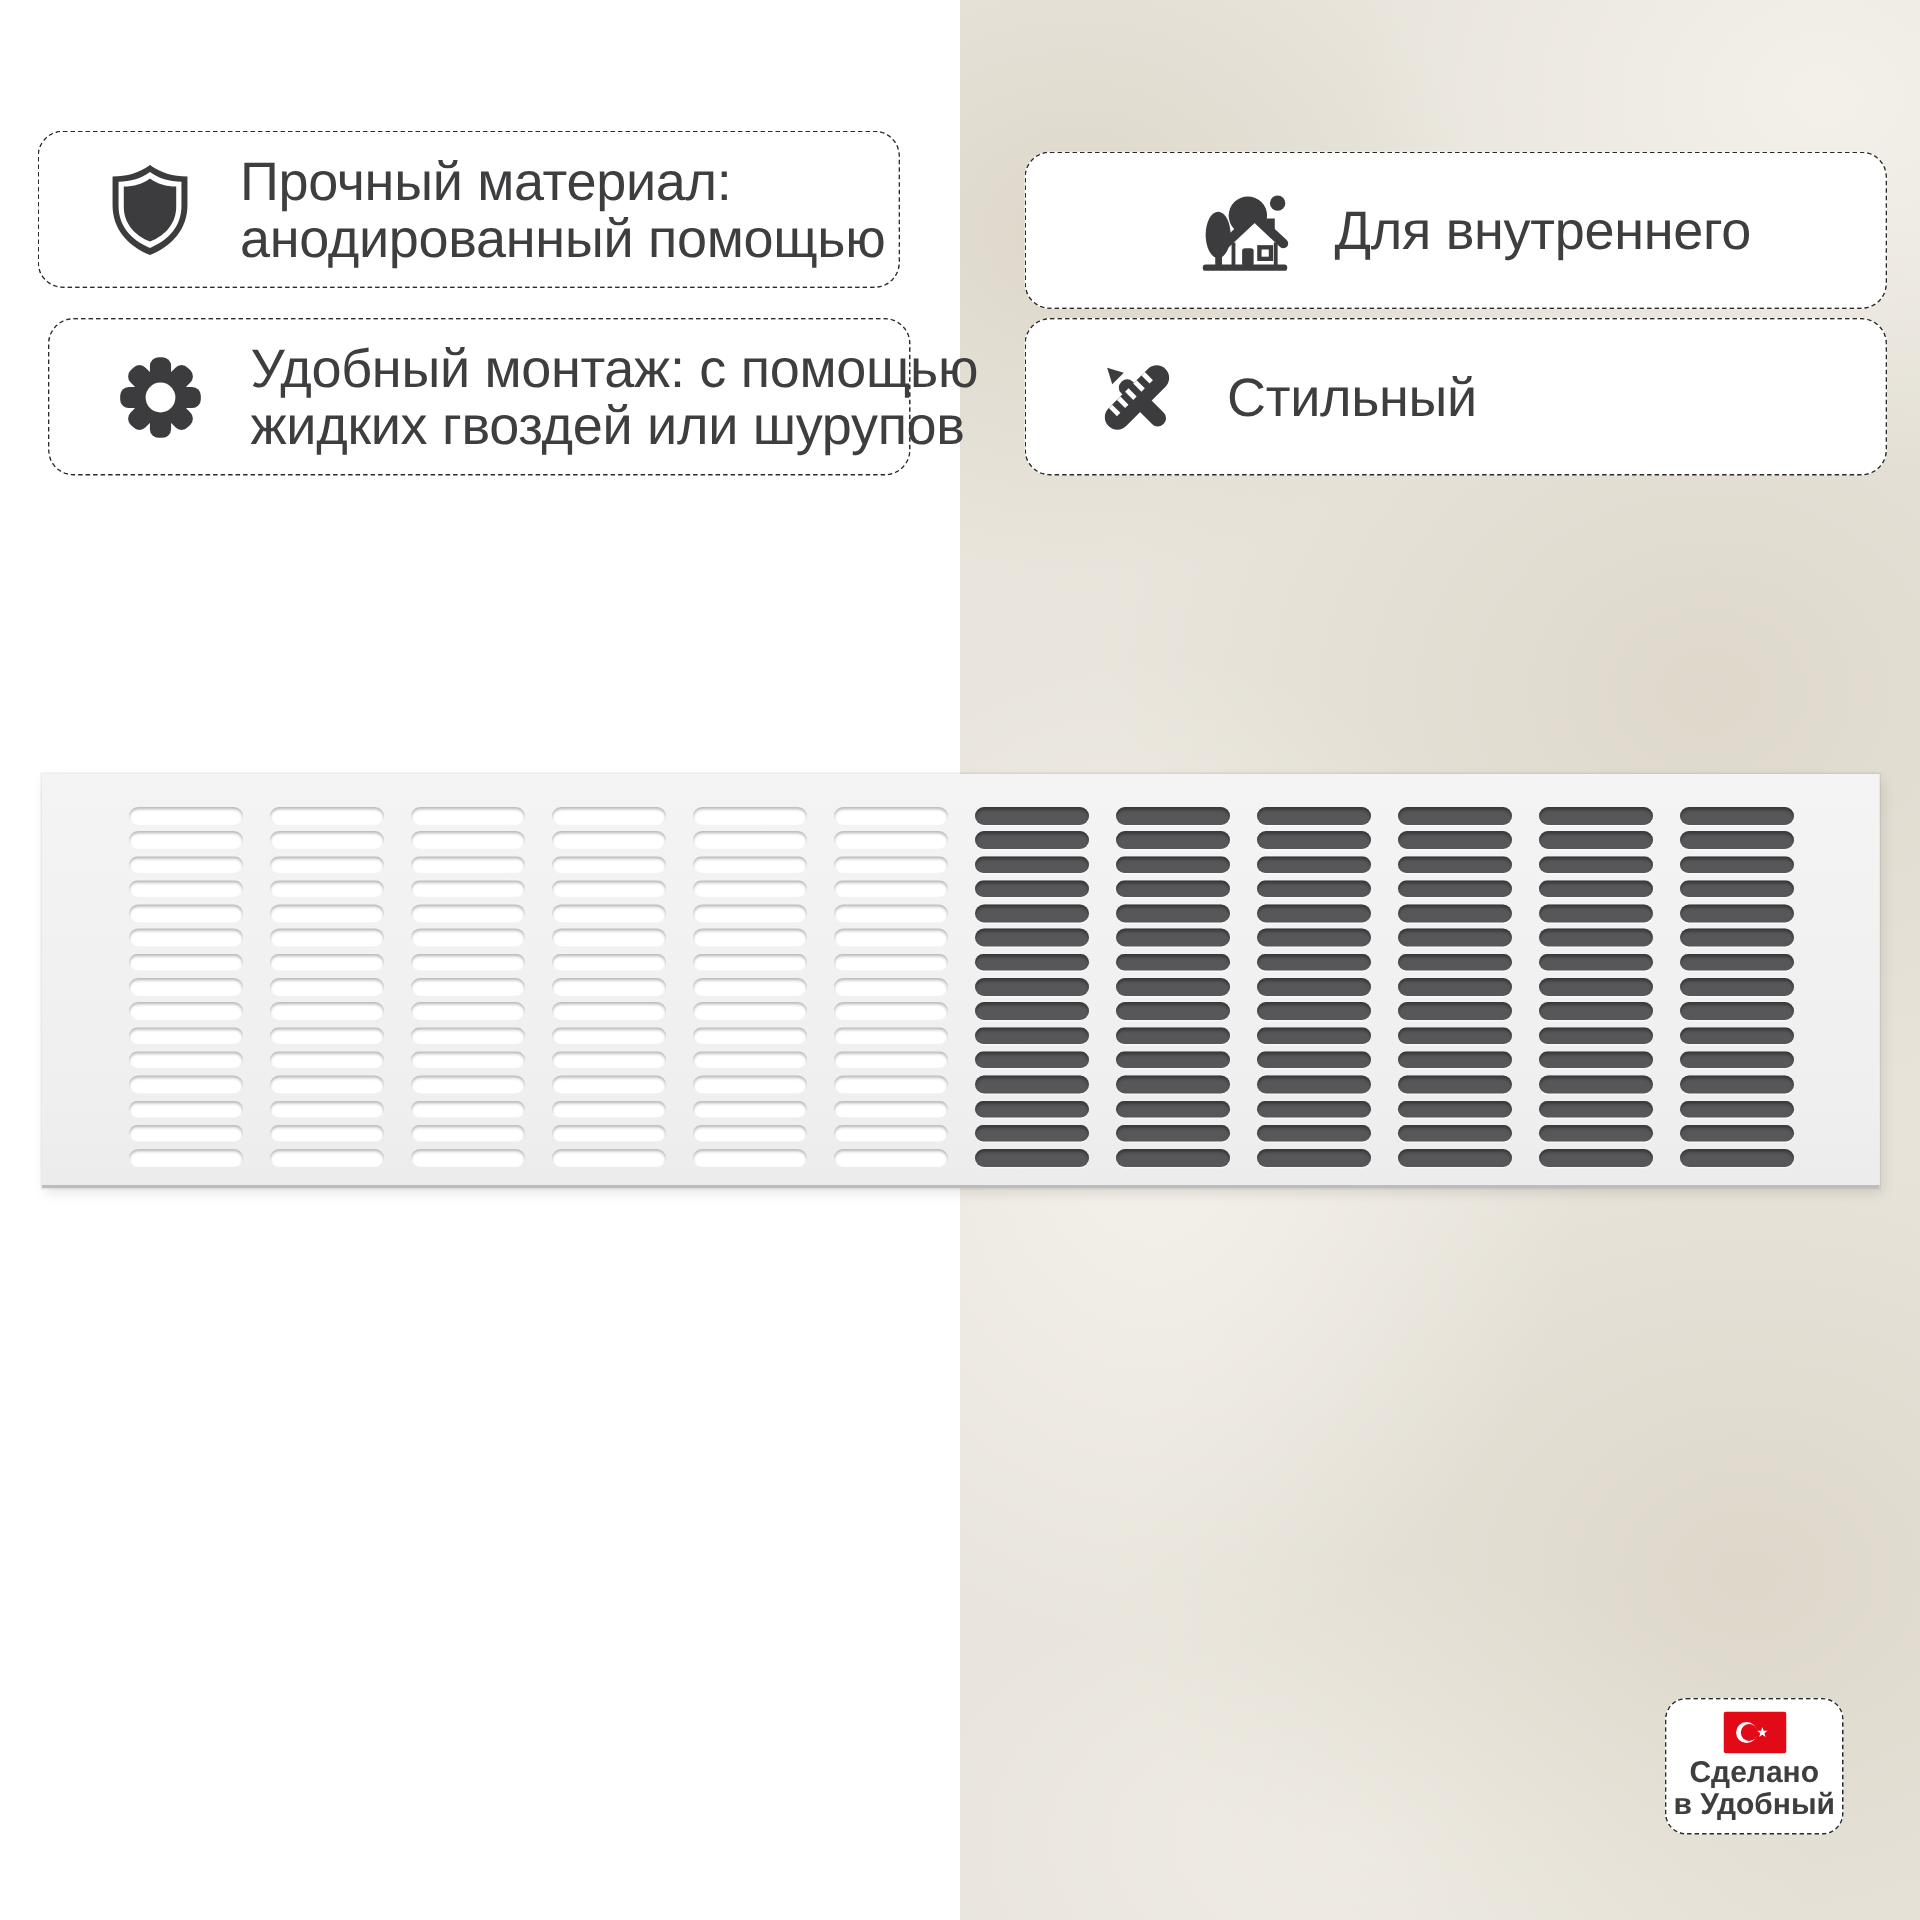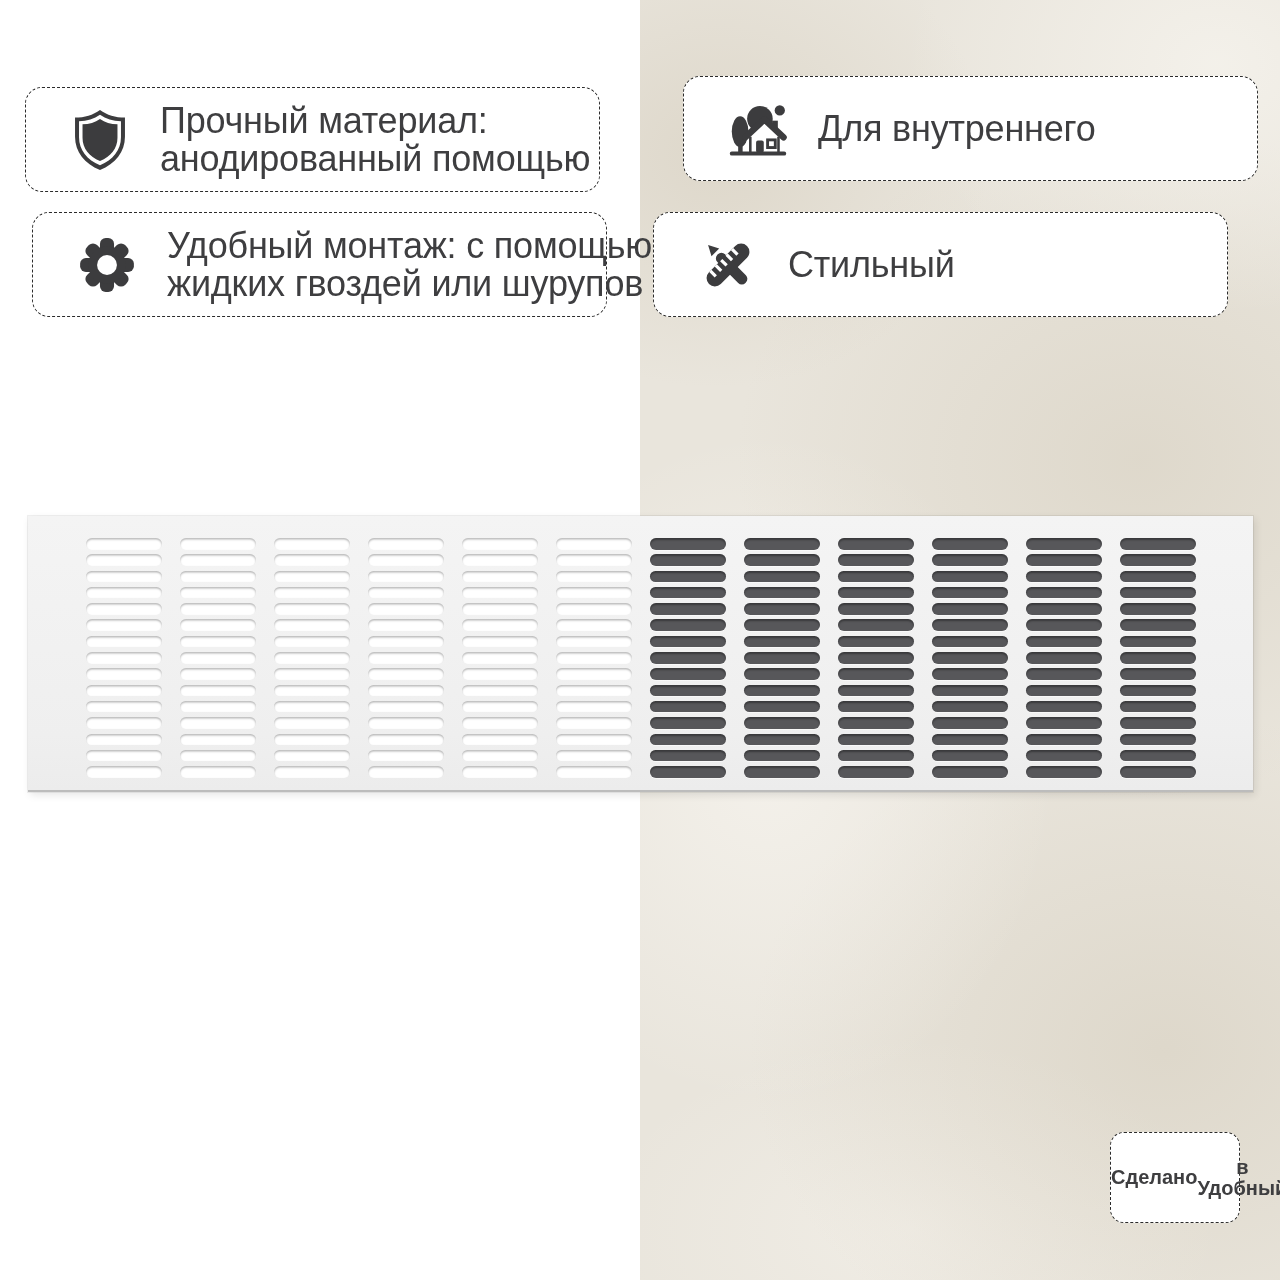--- a/index.html
+++ b/index.html
@@ -19,44 +19,44 @@
       radial-gradient(ellipse 640px 520px at 82% 82%, rgba(205,196,177,0.40), transparent 65%),
       radial-gradient(ellipse 520px 320px at 42% 96%, rgba(247,244,238,0.50), transparent 60%);
   }
   .badge {
     position:absolute; width:575px; height:105px; box-sizing:border-box;
     background:#fff; border:1.6px dashed var(--dashed,#2b2b2b); border-radius:17px;
     display:flex; align-items:center; padding:0 18px 0 42px;
   }
   #badge-material { left:25px;  top:87px;  }
   #badge-mount    { left:32px;  top:212px; }
-  #badge-indoor   { left:683px; top:76px;  }
-  #badge-design   { left:653px; top:212px; }
+  #badge-indoor   { left:683px; top:101px;justify-content:center;  }
+  #badge-design   { left:683px; top:212px; }
   .badge .icon { width:64px; height:64px; flex:0 0 64px; margin-right:28px; color:var(--icon,#3c3c3e); }
   .badge .icon svg { width:100%; height:100%; display:block; }
   .badge .lines { font-size:36px; line-height:38px; color:var(--text,#3e3e40); letter-spacing:-0.2px; white-space:nowrap; }
 
   .grille {
     position:absolute; left:28px; top:516px; width:1225px; height:276px; box-sizing:border-box;
     background:linear-gradient(180deg,#f4f4f4 0%, #efefef 80%, #ececec 100%);
     border-bottom:2px solid #bcbcbc;
     box-shadow:0 0 0 1px rgba(0,0,0,0.06), 2px 3px 8px rgba(0,0,0,0.10);
   }
   .slots {
     position:absolute; left:58px; top:22px;
     display:grid; column-gap:18px; row-gap:4.8px;
   }
   .slot { width:76px; height:11.5px; border-radius:6px; }
   .slot.light { background:var(--slot-light,#ffffff); box-shadow:inset 0 1.5px 2px rgba(0,0,0,0.28); }
   .slot.dark  { background:var(--slot-dark,#57575a);  box-shadow:inset 0 2px 2px rgba(0,0,0,0.35), 0 1px 0 rgba(255,255,255,0.55); }
 
   .made-in {
-    position:absolute; left:1110px; top:1132px; width:130px; height:91px; box-sizing:border-box;
+    position:absolute; left:1110px; top:1132px; width:119px; height:91px; box-sizing:border-box;
     background:#fff; border:1.6px dashed var(--dashed,#2b2b2b); border-radius:14px;
-    display:flex; align-items:center; 
+    display:flex; flex-direction:column; align-items:center; justify-content:center;
   }
   .made-in .flag { width:42px; height:28px; margin-bottom:3px; }
   .made-in .flag svg { width:100%; height:100%; display:block; }
   .made-in .mtext { font-size:20px; font-weight:bold; color:var(--text,#3e3e40); line-height:21px; text-align:center; }
   .flag-red { fill:var(--flag-red,#e30a17); }
 </style>
 </head>
 <body>
 
 <div class="canvas">

